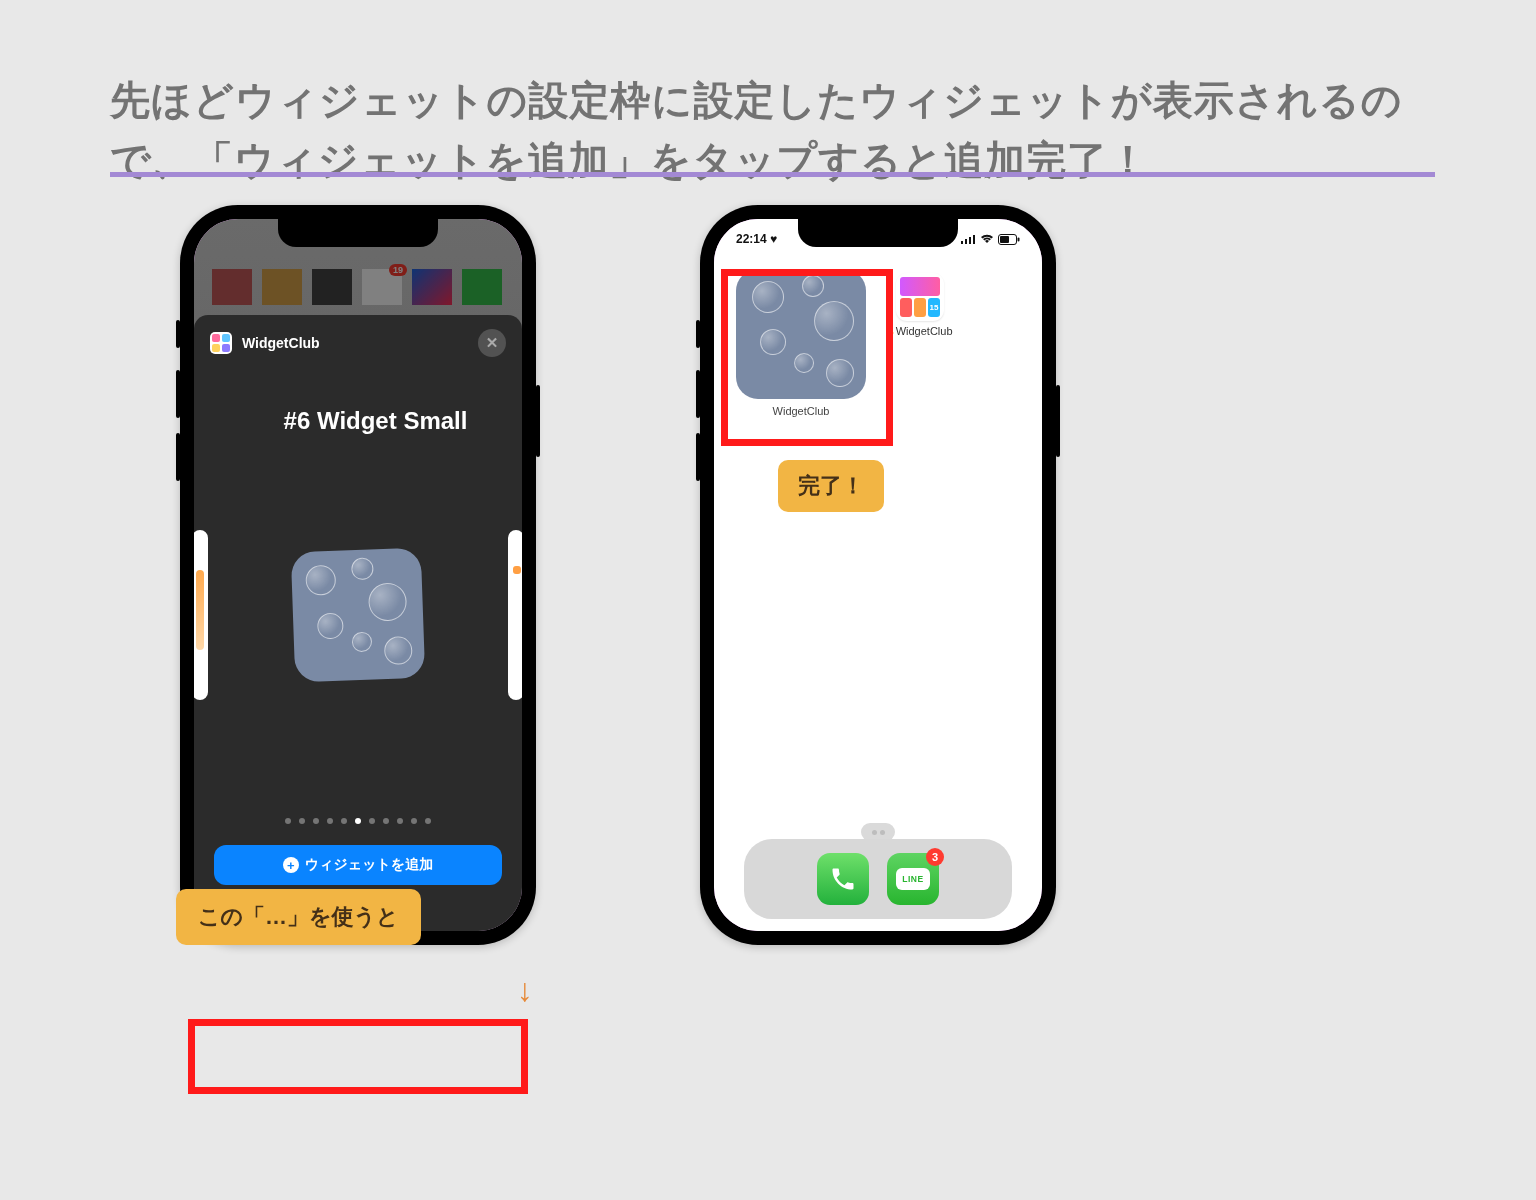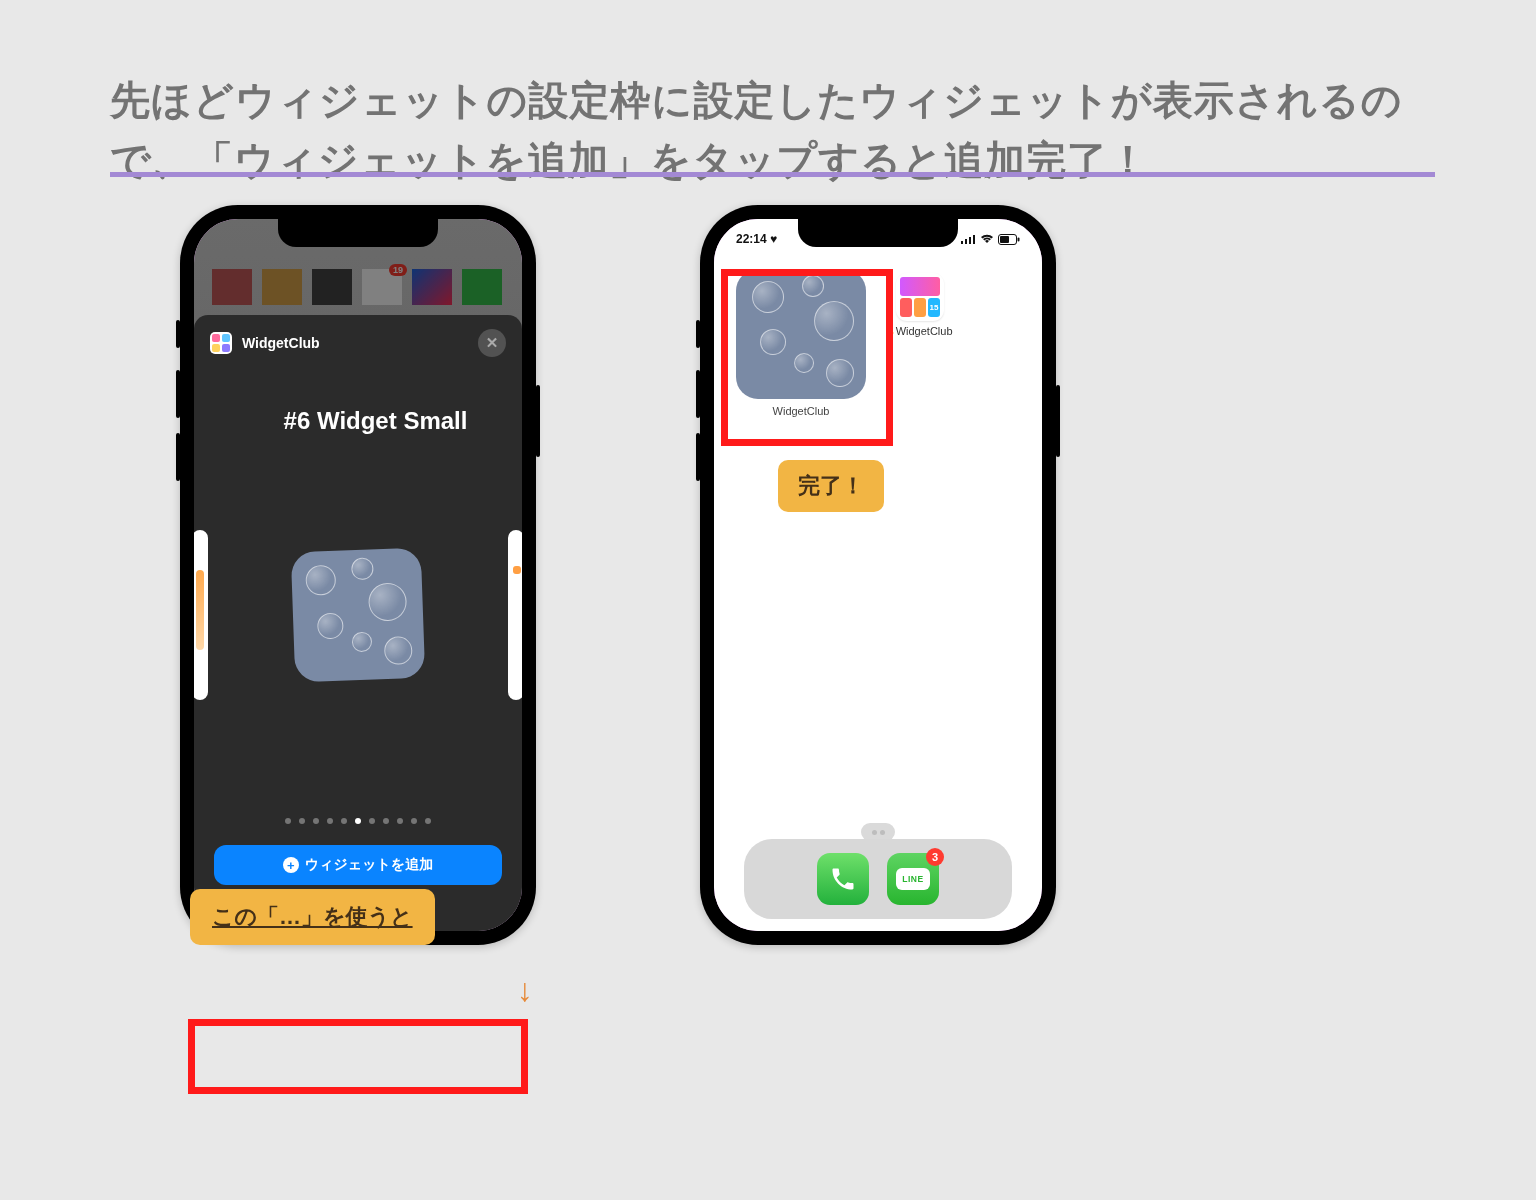--- a/index.html
+++ b/index.html
@@ -248,21 +248,21 @@
   .red-box {
     position:absolute; border:7px solid #ff1a1a; pointer-events:none;
   }
   .red-box-left { left:188px; top:1019px; width:340px; height:75px; }
   .red-box-right{ left:721px; top:269px; width:172px; height:177px; }
   .callout {
     position:absolute; background:#f2b544; color:#443018;
     border-radius:10px; font-size:22px; font-weight:700;
     padding:12px 22px; text-align:center; line-height:1.45; white-space:nowrap;
   }
-  .callout-tip { left:190px; top:889px;text-decoration:underline; }
+  .callout-tip { left:176px; top:889px; }
   .callout-done { left:778px; top:460px; padding:10px 20px; }
   .arrow-down {
     position:absolute; left:517px; top:972px;
     color:#e68a3a; font-size:32px; font-weight:800;
   }
 </style>
 </head>
 <body>
 
 <div class="heading">先ほどウィジェットの設定枠に設定したウィジェットが表示されるので、「ウィジェットを追加」をタップすると追加完了！</div>

